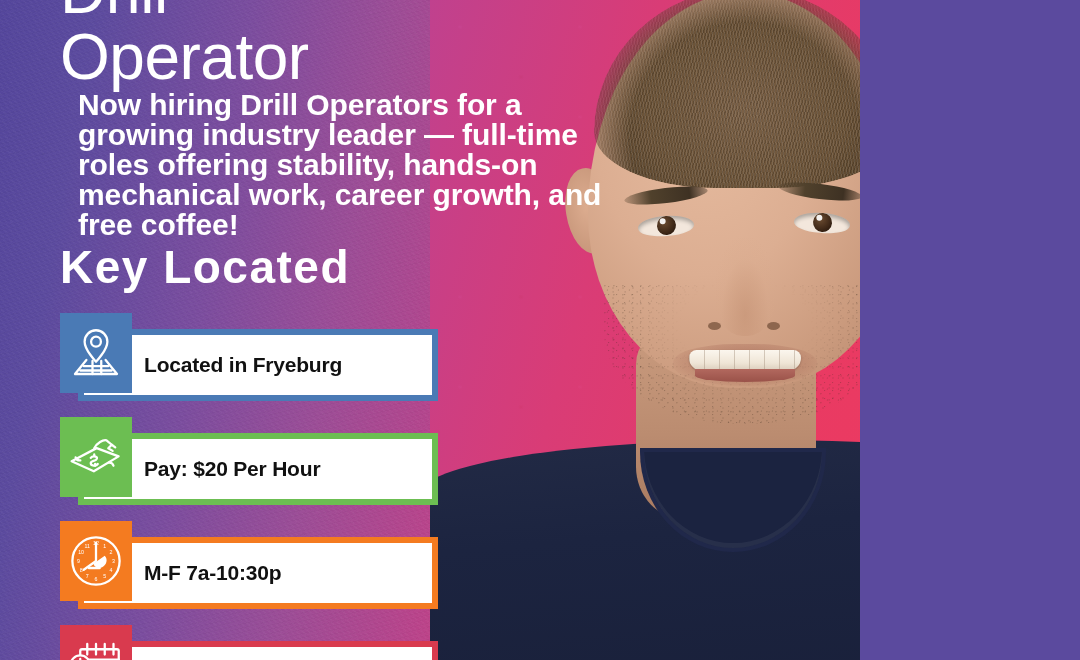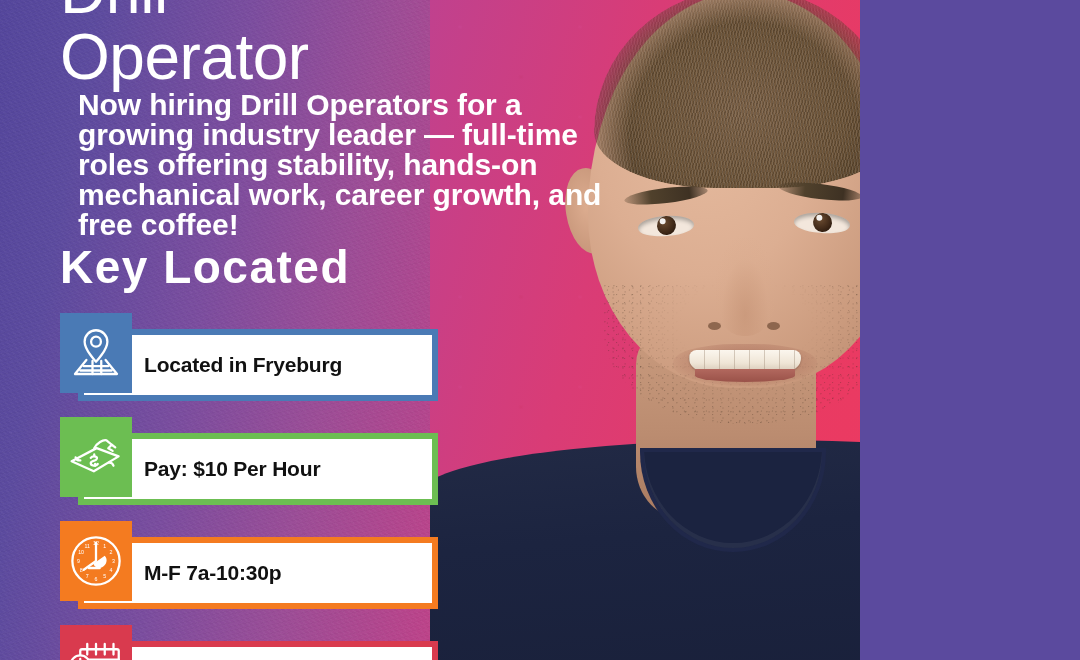--- a/index.html
+++ b/index.html
@@ -267,21 +267,21 @@
             <path d="M32 6c-7.2 0-13 5.8-13 13 0 9.4 13 23 13 23s13-13.6 13-23c0-7.2-5.8-13-13-13z"></path>
             <circle cx="32" cy="19" r="5.6"></circle>
             <path d="M21 40L8 56h48L43 40"></path>
             <path d="M18 47h28M14 52h36M28 41v15M38 41v15"></path>
           </svg>
         </div>
       </div>
 
       <div class="card">
         <div class="card-bar" style="border-color:#6CBE52">
-          <span class="card-bar-text">Pay: $10 Per Hour</span>
+          <span class="card-bar-text">Pay: $20 Per Hour</span>
         </div>
         <div class="icon-box" style="background:#6CBE52">
           <svg viewBox="0 0 64 64" fill="none" stroke="#fff" stroke-width="2.6" stroke-linecap="round" stroke-linejoin="round">
             <path d="M4 34l30-12 24 12-30 14z" transform="rotate(-6 32 34)"></path>
             <path d="M14 34a5 5 0 0 1-5-4M46 40a5 5 0 0 1 5 4" transform="rotate(-6 32 34)"></path>
             <path d="M26 33c2-3 8-2 7 1s-7 2-7 5 6 4 8 1"></path>
             <path d="M30 29v2M31 40v2"></path>
             <path d="M30 22c3-6 10-10 14-9l6 5-4 4 5 3"></path>
             <path d="M50 18l4 3"></path>
           </svg>

